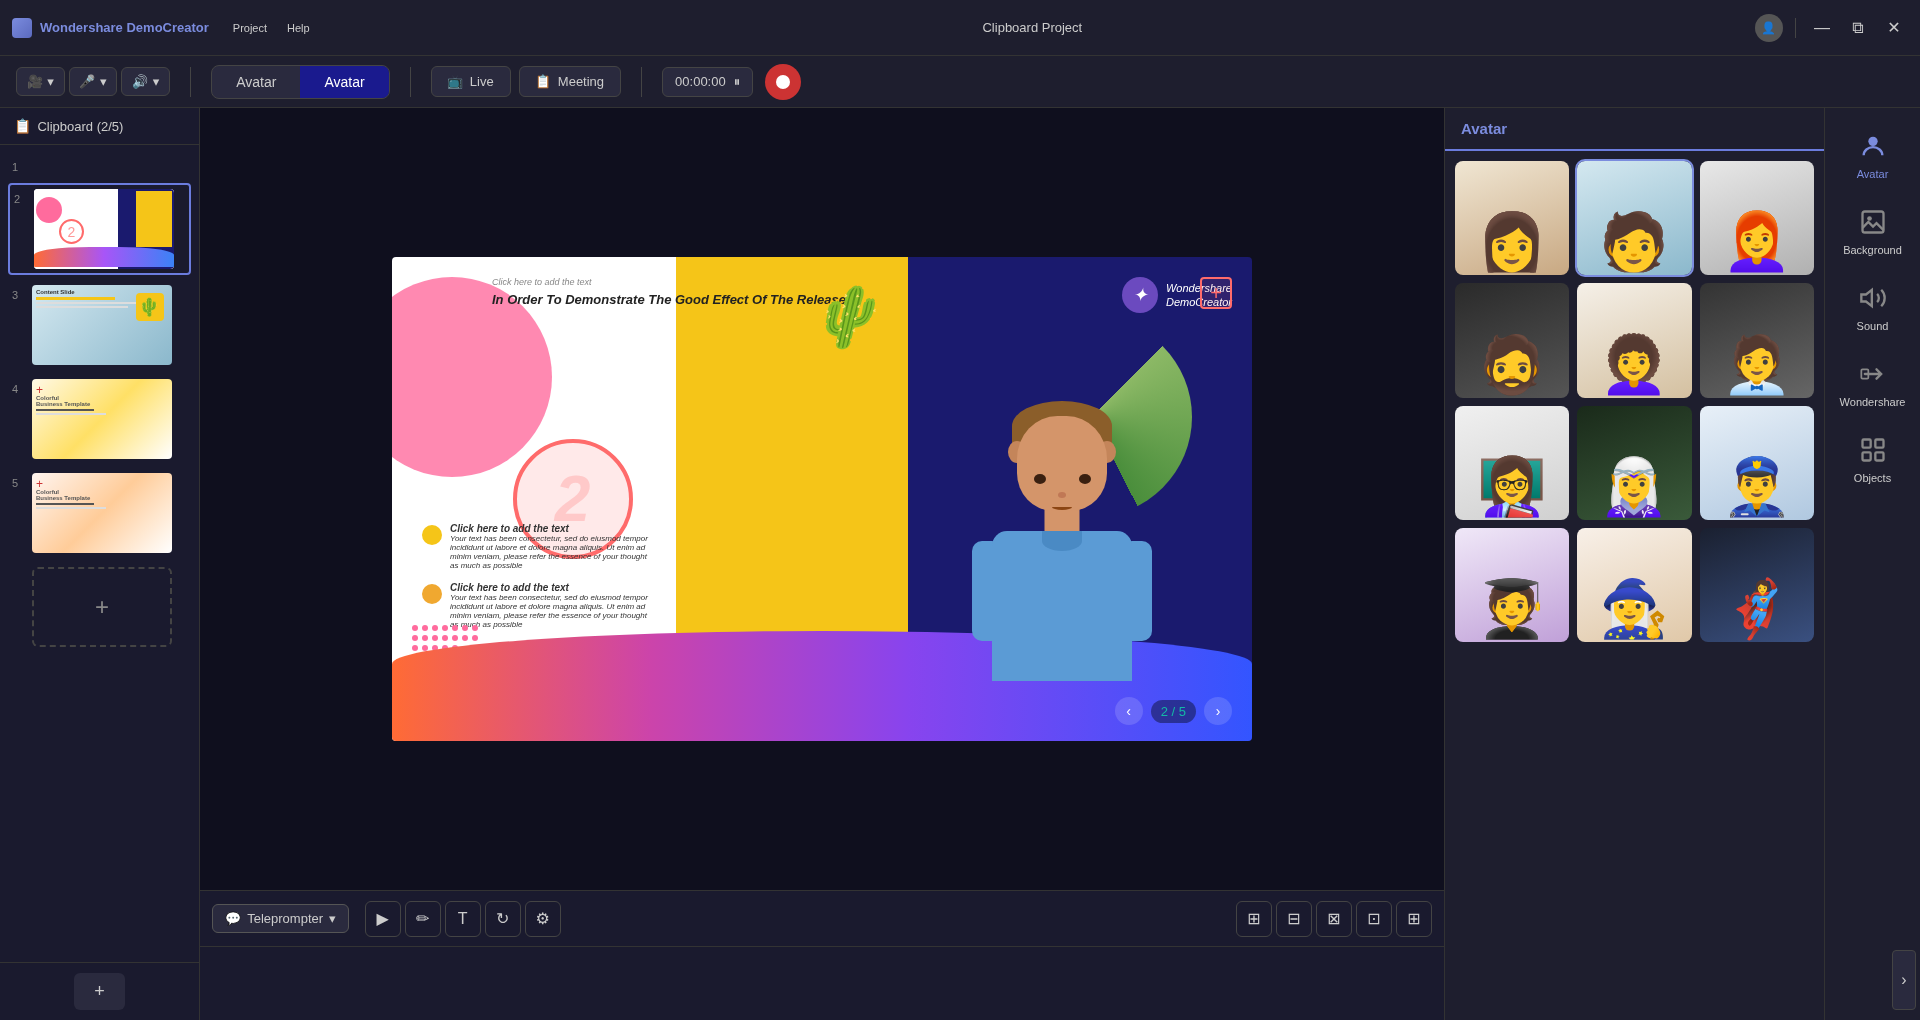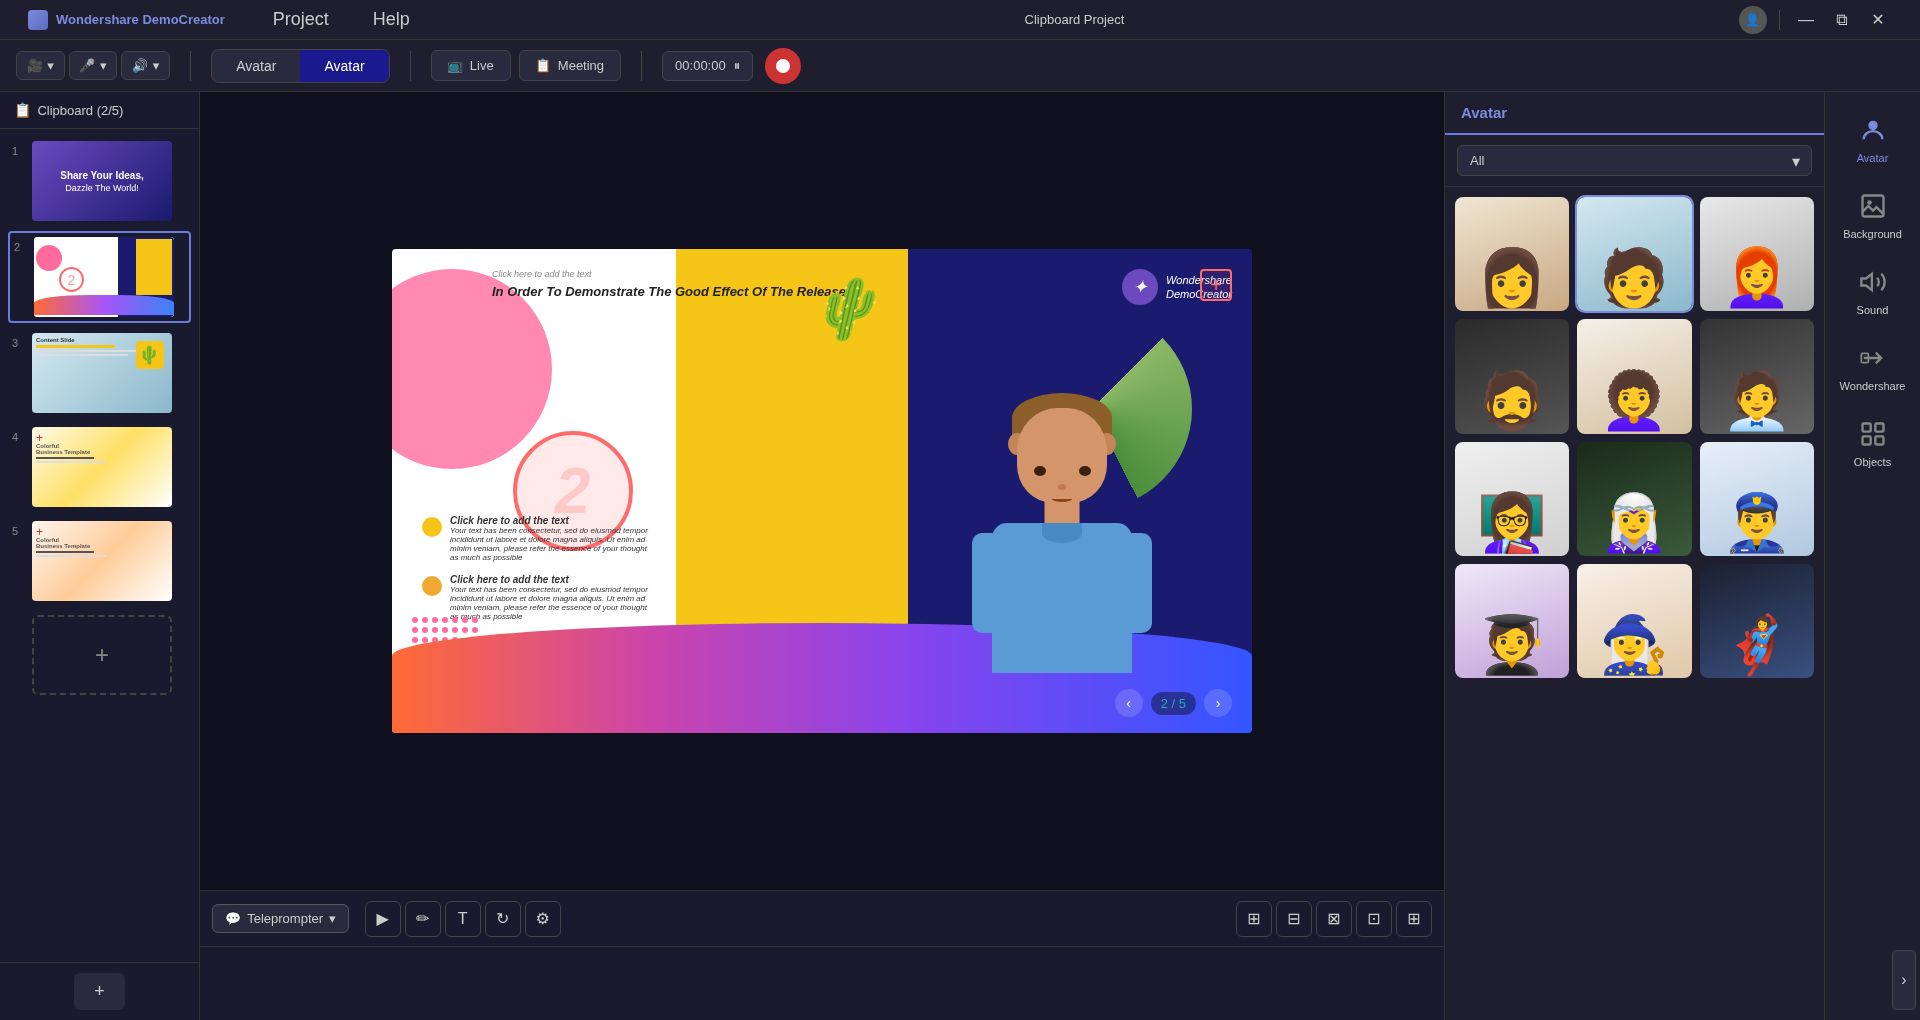--- a/index.html
+++ b/index.html
@@ -9,26 +9,26 @@
       color: #fff; 
       width: 1920px; 
       height: 1020px; 
       overflow: hidden;
       display: flex;
       flex-direction: column;
     }
 
     
     .title-bar {
-      height: 40px;
+      height: 56px;
       background: #1e1e2e;
       display: flex;
       align-items: center;
       justify-content: space-between;
-      padding: 0 28px;
+      padding: 0 12px;
       border-bottom: 1px solid #333;
       flex-shrink: 0;
     }
     .title-bar-left {
       display: flex;
       align-items: center;
       gap: 24px;
     }
     .app-brand {
       display: flex;
@@ -41,24 +41,23 @@
     .app-brand-icon {
       width: 20px; height: 20px;
       background: linear-gradient(135deg, #7b8cde, #5b6abf);
       border-radius: 4px;
     }
     .menu-items {
       display: flex;
       gap: 20px;
     }
     .menu-item {
-      font-size: 18px;
-      color: #ccc;
-      cursor: pointer;
-      margin-left: 24px;
+      font-size: 11px;
+      color: #ccc;
+      cursor: pointer;
     }
     .title-bar-center {
       font-size: 13px;
       color: #ccc;
     }
     .title-bar-right {
       display: flex;
       align-items: center;
       gap: 8px;
     }
@@ -887,28 +886,20 @@
 
   <div class="sidebar-left">
     <div class="sidebar-header">
       <span class="clipboard-icon">📋</span>
       <span class="sidebar-title">Clipboard (2/5)</span>
     </div>
     <div class="slides-container">
 
       <div class="slide-item">
         <span class="slide-number">1</span>
-        <div class="slide-thumb thumb-1">
-          <div class="slide-thumb-overlay">
-            <div style="font-size:8px;color:#fff;text-align:center;padding:4px;">
-              <div style="font-size:10px;font-weight:bold;margin-bottom:2px;">Share Your Ideas,</div>
-              <div style="font-size:9px;">Dazzle The World!</div>
-            </div>
-          </div>
-        </div>
       </div>
 
       <div class="slide-item active">
         <span class="slide-number">2</span>
         <div class="slide-thumb thumb-2" style="position:relative;">
           <div style="position:absolute;inset:0;background:#fff;"></div>
           <div style="position:absolute;left:0;top:0;bottom:0;width:60%;background:#fff;z-index:1;"></div>
           <div style="position:absolute;right:0;top:0;bottom:0;width:40%;background:#1a1a6e;z-index:1;"></div>
           <div style="position:absolute;left:2px;top:8px;width:26px;height:26px;background:#ff6b9d;border-radius:50%;z-index:2;"></div>
           <div style="position:absolute;right:2px;top:2px;width:36px;height:70%;background:#f5c518;z-index:2;"></div>
@@ -1113,30 +1104,20 @@
           <button class="tool-btn">⊞</button>
         </div>
       </div>
     </div>
   </div>
 
   <div class="avatar-panel">
     <div class="avatar-panel-header">
       <span class="avatar-panel-title">Avatar</span>
     </div>
-    <div class="avatar-filter-bar">
-      <div class="filter-select-wrapper">
-        <select class="filter-select">
-          <option>All</option>
-          <option>Realistic</option>
-          <option>Cartoon</option>
-          <option>Anime</option>
-        </select>
-      </div>
-    </div>
     <div class="avatar-grid">
 
       <div class="avatar-card av-1">
         <div class="avatar-card-inner">
           <div style="font-size:56px;display:flex;align-items:flex-end;justify-content:center;height:100%;padding-bottom:0;">
             <span>👩</span>
           </div>
         </div>
       </div>
       <div class="avatar-card av-2 selected">

